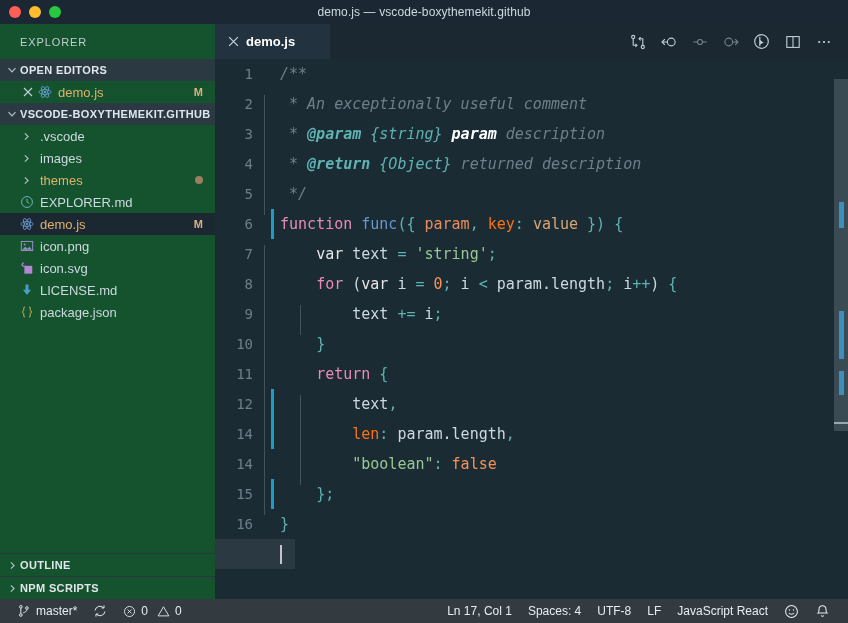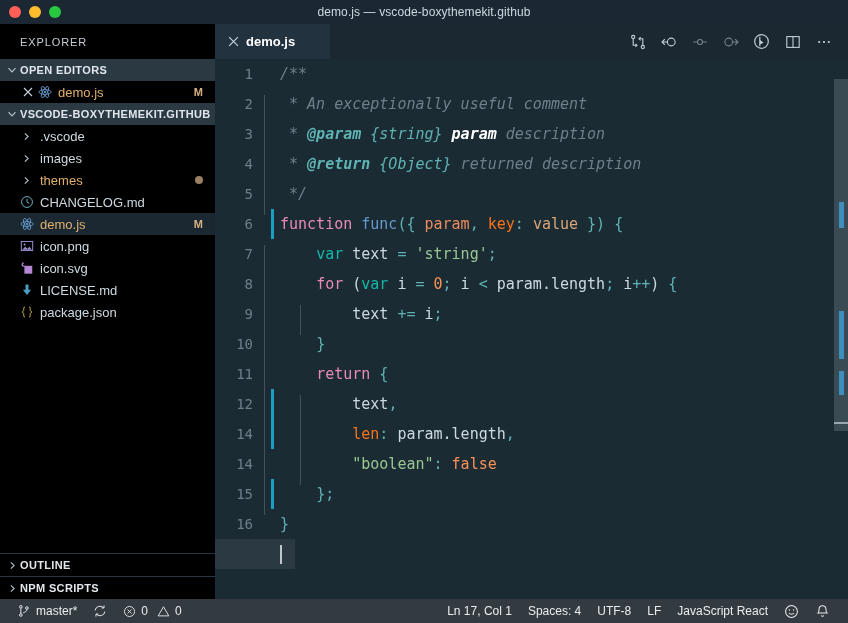--- a/index.html
+++ b/index.html
@@ -33,21 +33,21 @@
     font-size: 12px; color: #cdd9e0; letter-spacing: .1px;
     pointer-events: none;
   }
 
   
   .body { flex: 1 1 auto; display: flex; min-height: 0; }
 
   
   .sidebar {
     width: 215px; flex: 0 0 215px;
-    background: #000000;
+    background: #14532d;
     display: flex; flex-direction: column;
     min-height: 0;
   }
   .sidebar-title {
     height: 35px; flex: 0 0 35px;
     display: flex; align-items: center;
     padding-left: 20px;
     font-size: 11px; letter-spacing: .9px; color: #c3cdd5;
     text-transform: uppercase;
   }
@@ -156,21 +156,21 @@
     position: absolute; top: 0; width: 1px; height: 30px;
     background: #44525c;
   }
 
   
   .c-comment { color: #6e7f8a; font-style: italic; }
   .c-tag     { color: #5fb3b3; font-style: italic; font-weight: bold; }
   .c-type    { color: #5fb3b3; font-style: italic; }
   .c-pname   { color: #ffffff; font-style: italic; font-weight: bold; }
   .c-kw      { color: #e88bb6; }
-  .c-kw2     { color: #14b8a6; }
+  .c-kw2     { color: #e5e5e5; }
   .c-fn      { color: #6699cc; }
   .c-punct   { color: #5fb3b3; }
   .c-var     { color: #ec8b5e; }
   .c-prop    { color: #f97316; }
   .c-val     { color: #d8a677; }
   .c-plain   { color: #cdd9e0; }
   .c-str     { color: #99c794; }
   .c-num     { color: #f99157; }
   .c-op      { color: #5fb3b3; }
 
@@ -291,21 +291,21 @@
           <span class="dot-badge"></span>
         </div>
 
         <div class="row" style="padding-left:18px;">
           <span class="ico">
             <svg width="14" height="14" viewBox="0 0 16 16">
               <circle cx="8" cy="8" r="6.2" fill="none" stroke="#6fb3c4" stroke-width="1.1"></circle>
               <path d="M8 4.3V8l2.6 1.6" stroke="#6fb3c4" stroke-width="1.1" fill="none"></path>
             </svg>
           </span>
-          <span class="label">CHANGELOG.md</span>
+          <span class="label">EXPLORER.md</span>
         </div>
 
         <div class="row selected" style="padding-left:18px;">
           <span class="ico">
             <svg width="14" height="14" viewBox="0 0 16 16">
               <ellipse cx="8" cy="8" rx="7" ry="2.7" fill="none" stroke="#6699cc" stroke-width="1"></ellipse>
               <ellipse cx="8" cy="8" rx="7" ry="2.7" fill="none" stroke="#6699cc" stroke-width="1" transform="rotate(60 8 8)"></ellipse>
               <ellipse cx="8" cy="8" rx="7" ry="2.7" fill="none" stroke="#6699cc" stroke-width="1" transform="rotate(120 8 8)"></ellipse>
               <circle cx="8" cy="8" r="1.3" fill="#6699cc"></circle>
             </svg>

